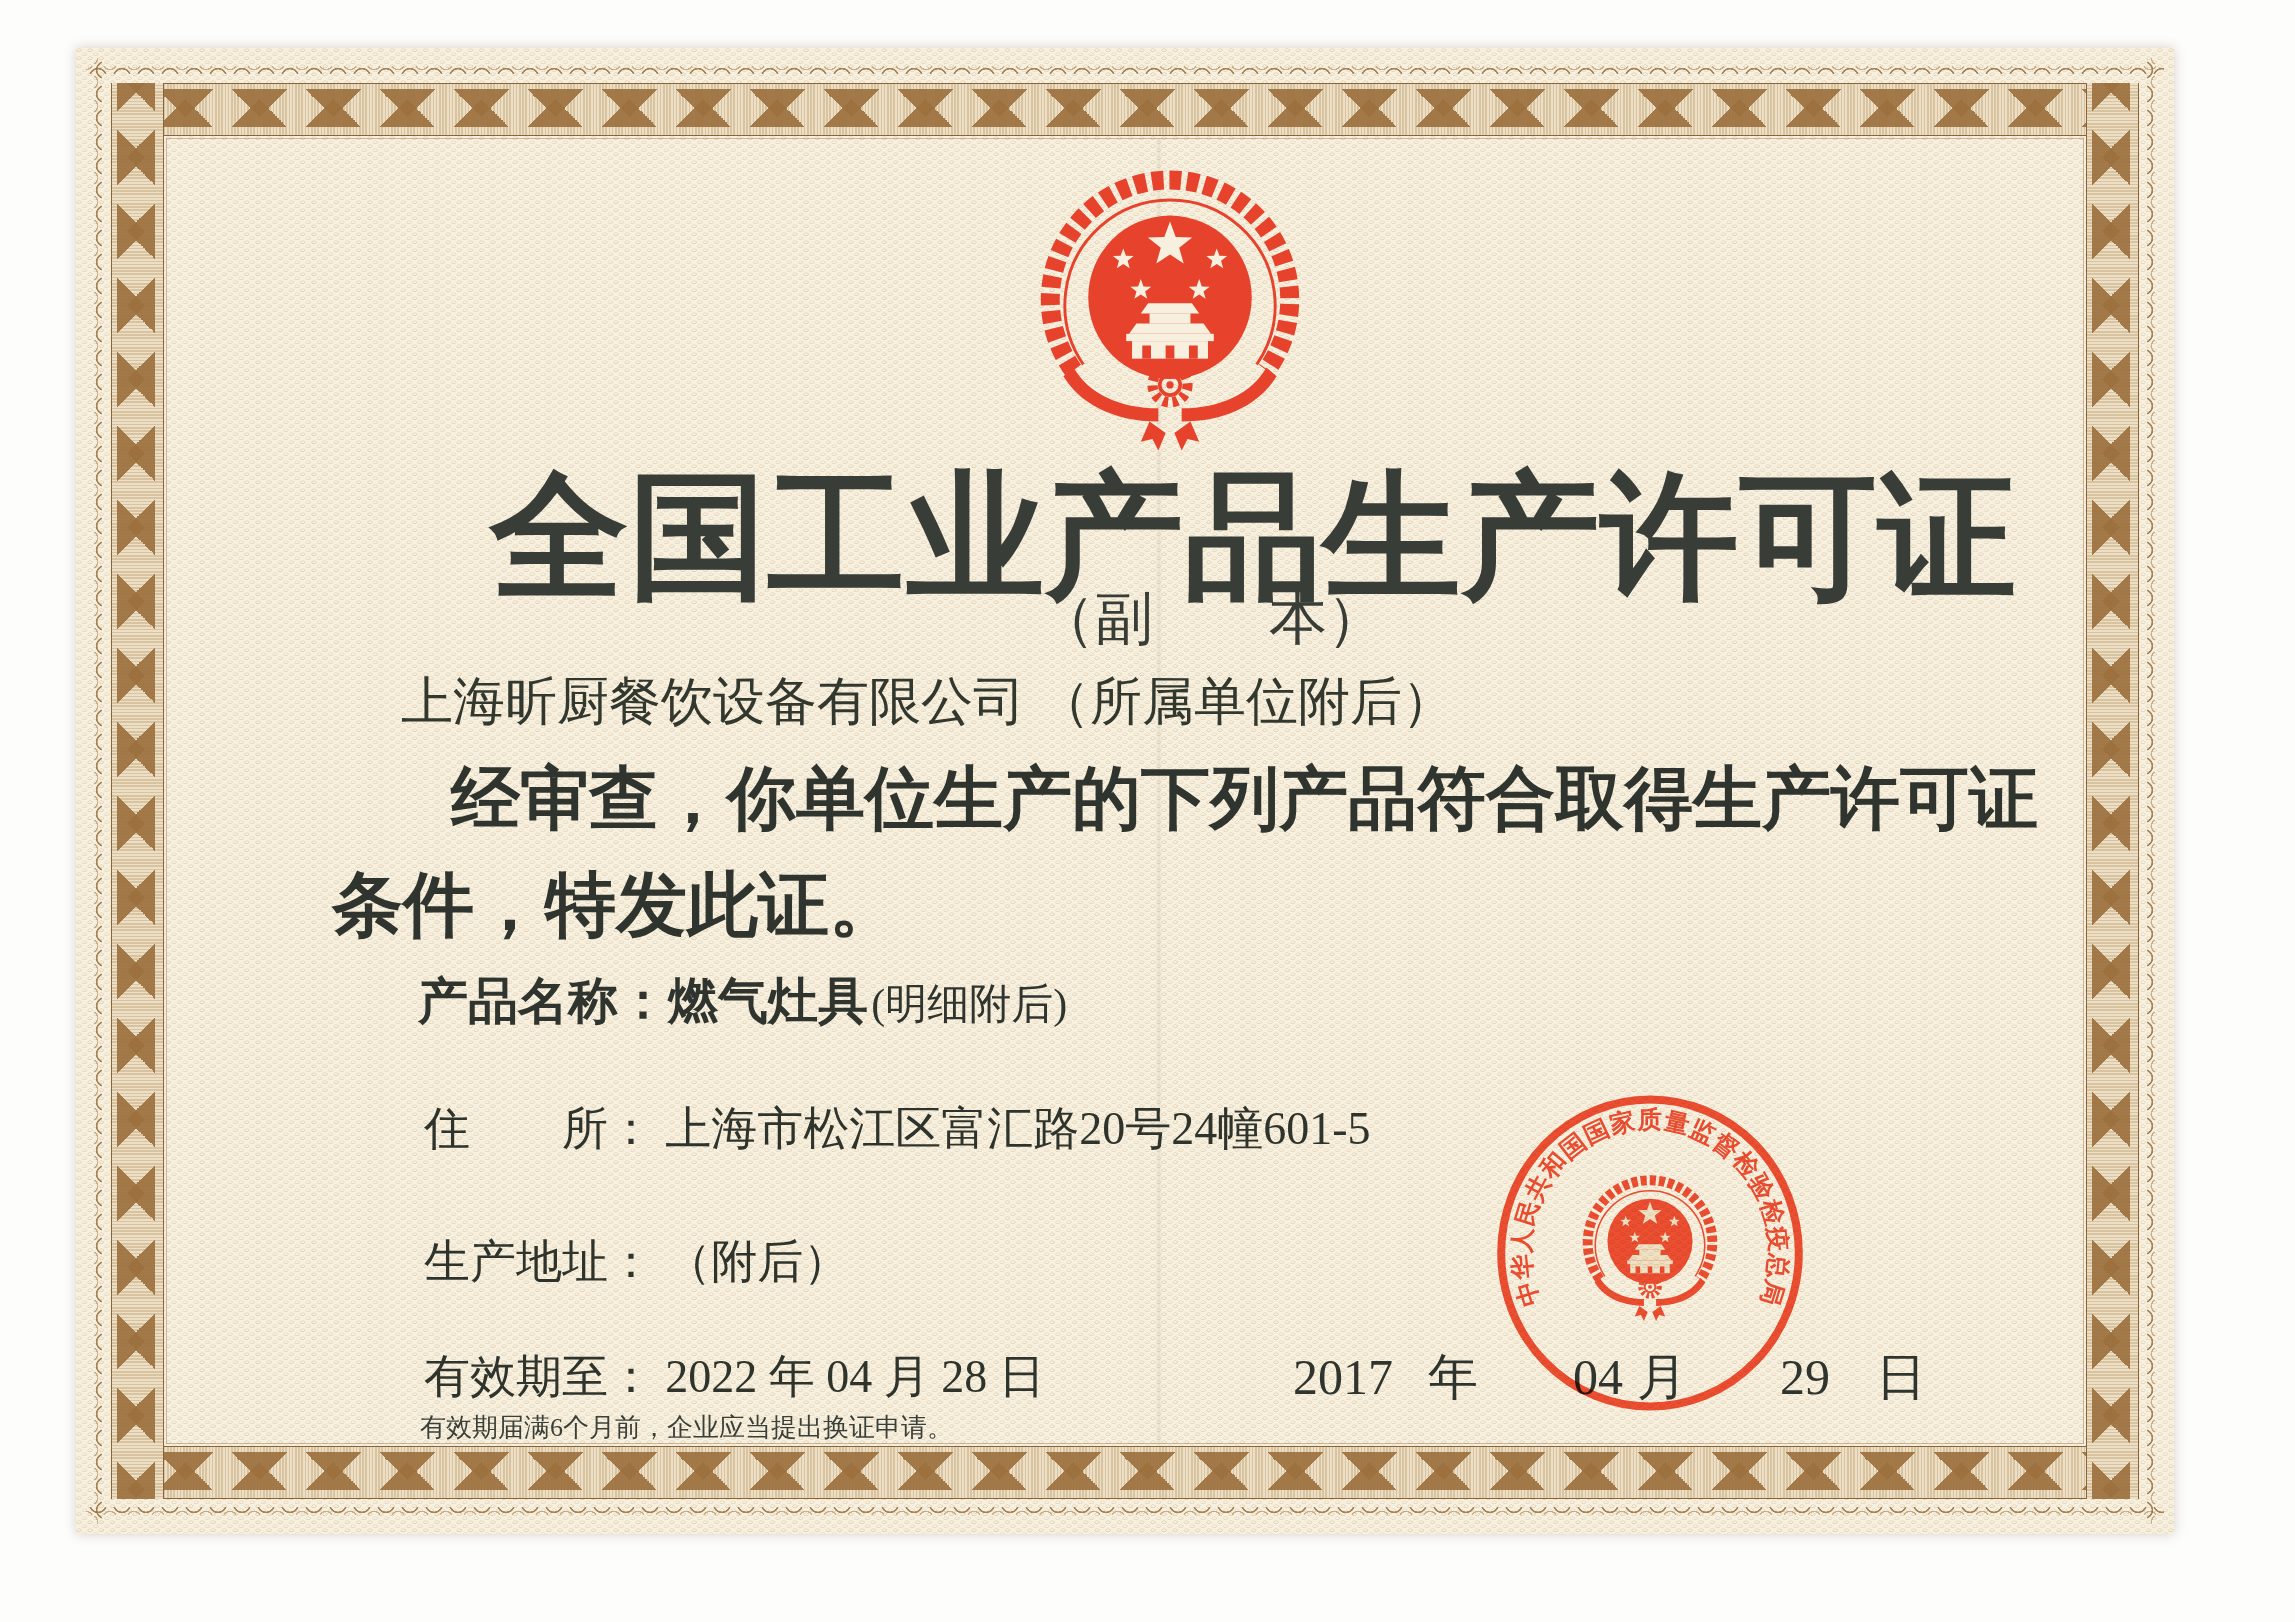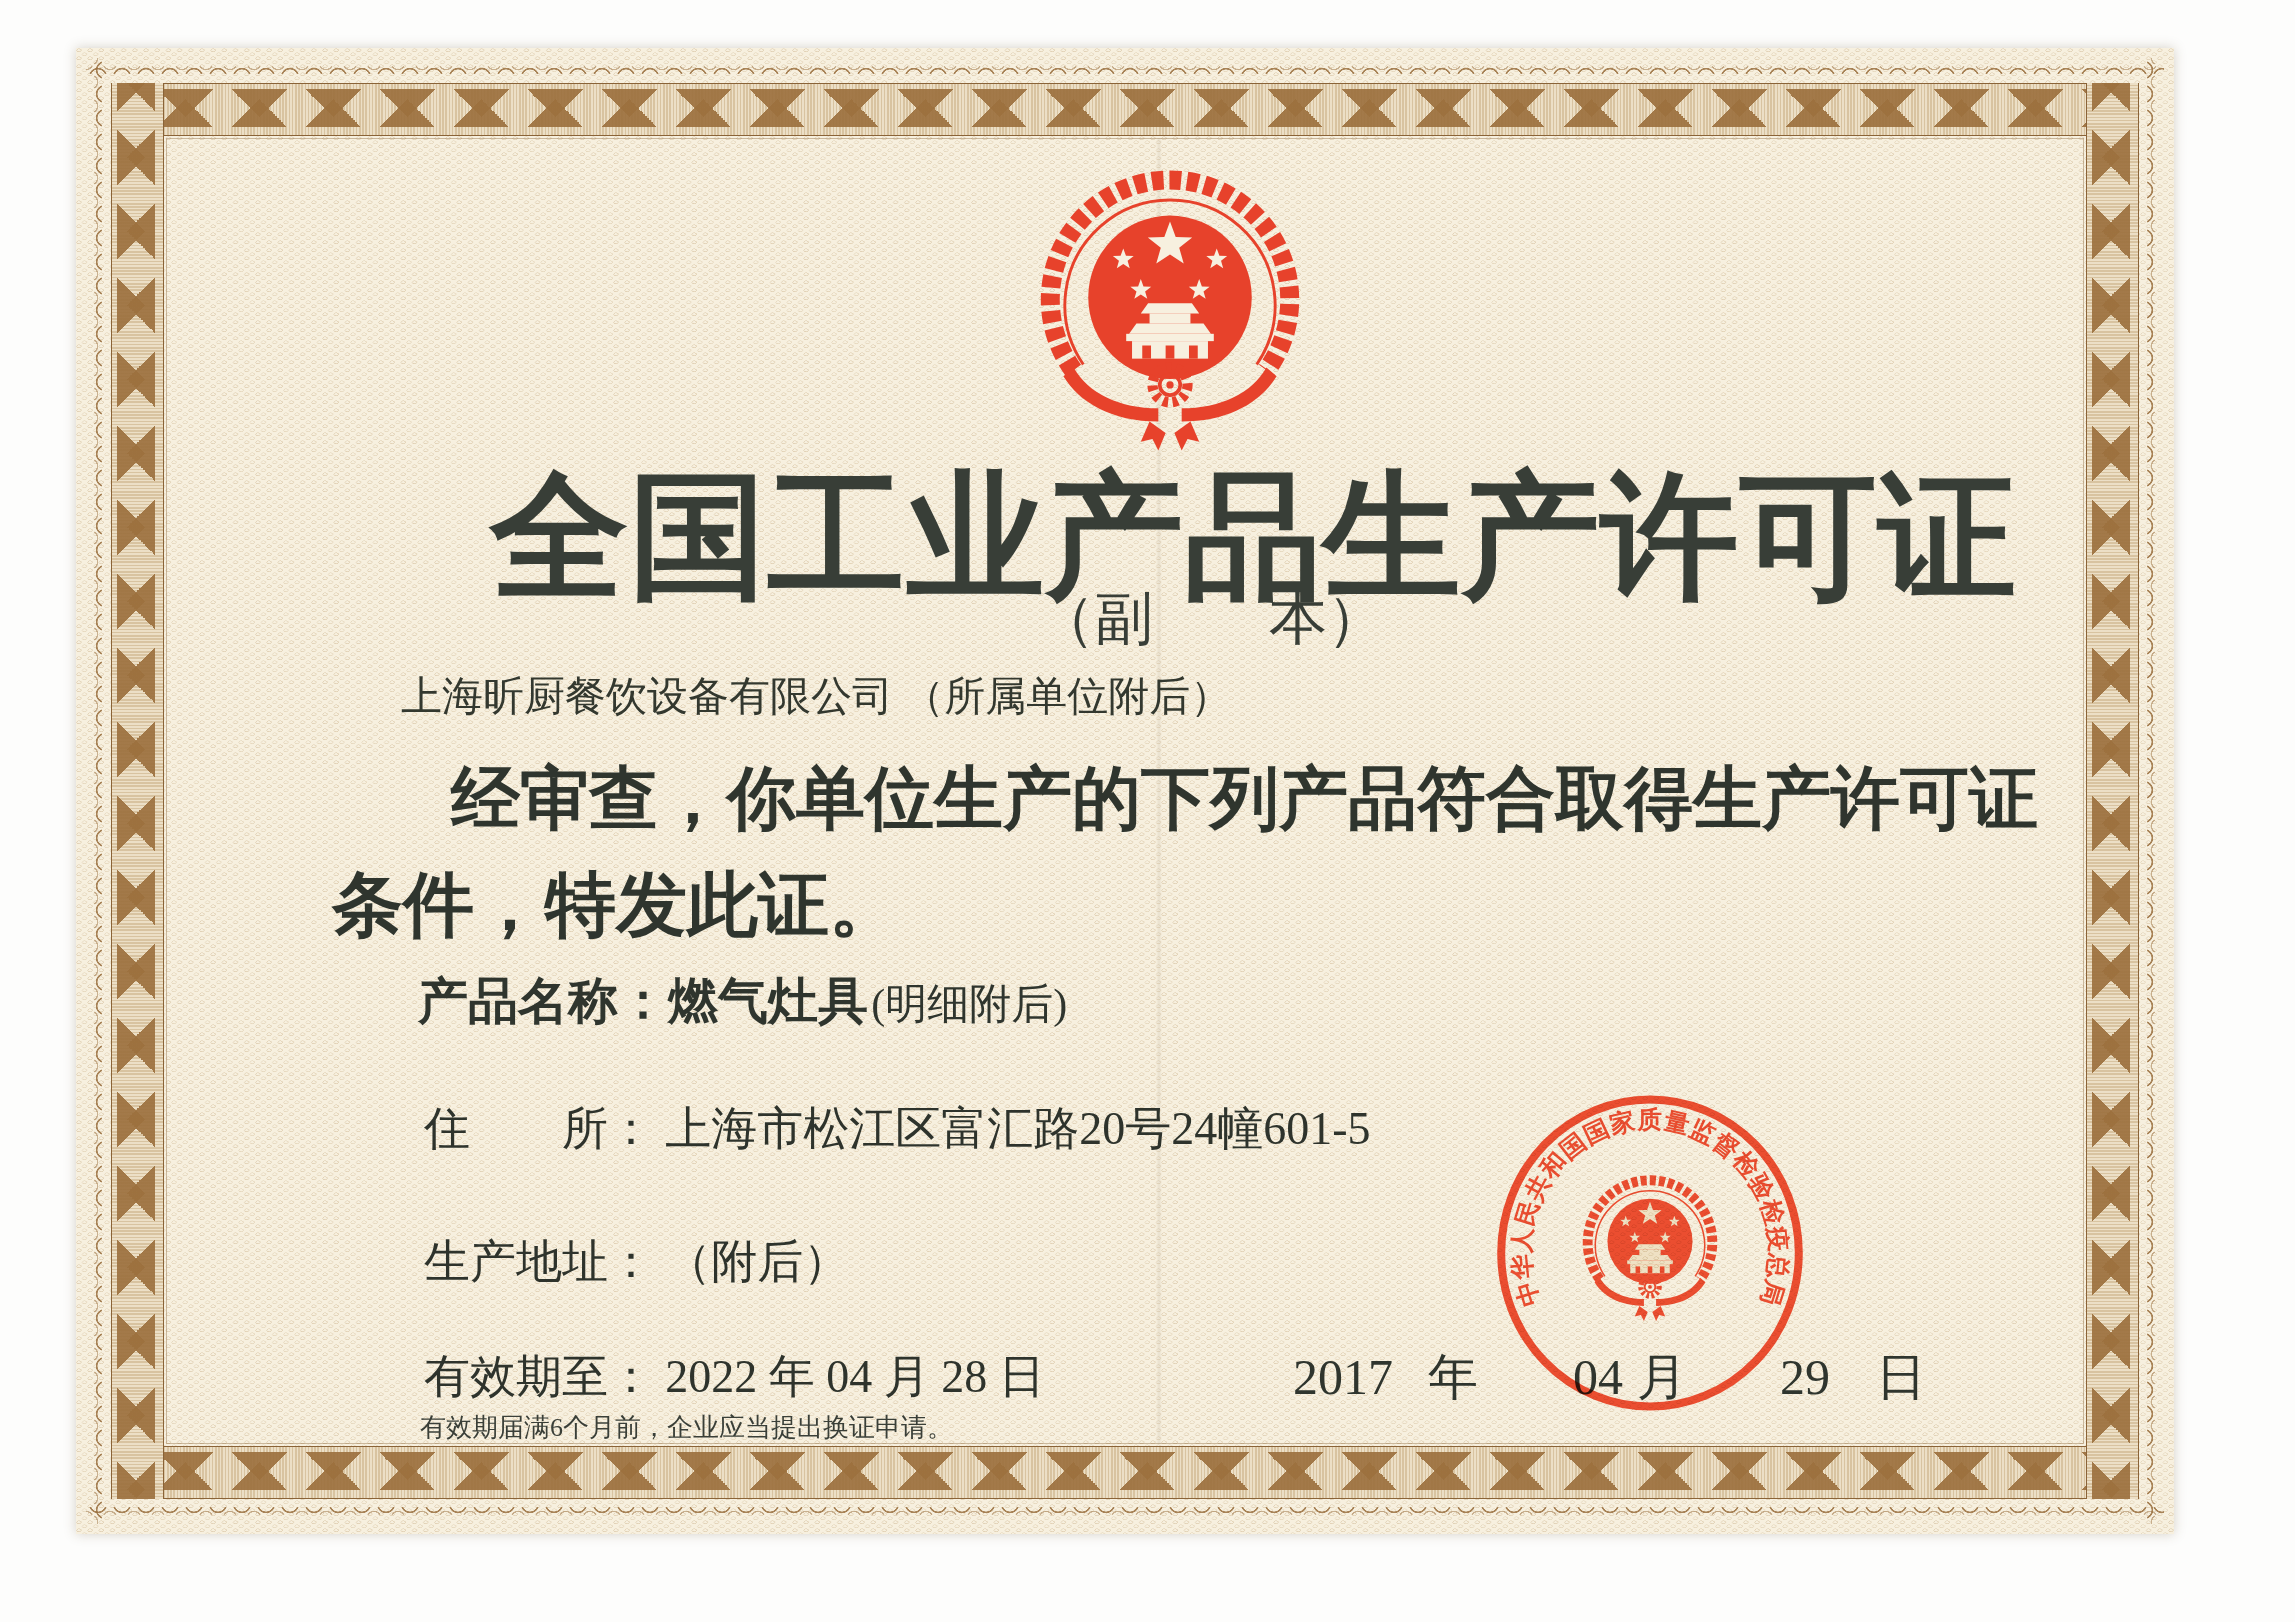--- a/index.html
+++ b/index.html
@@ -57,21 +57,21 @@
     background-repeat:repeat-y,repeat-y,repeat;}
   .gband-left{left:35px;}
   .gband-right{right:35px;}
   .innerline{position:absolute;inset:90px;border:0.8px solid rgba(138,99,55,.4);}
   .crease{position:absolute;left:1080px;top:90px;bottom:90px;width:6.4px;
           background:linear-gradient(90deg,rgba(110,88,58,0),rgba(110,88,58,.10),rgba(110,88,58,0));}
   
   .t{position:absolute;white-space:nowrap;line-height:1.08;}
   .title{left:414px;top:415px;font-size:138px;font-weight:700;color:#383e37;letter-spacing:0.8px;}
   .subtitle{left:961px;top:540px;font-size:58px;color:#383e37;}
-  .company{left:325px;top:626px;font-size:41px;color:#33382f;}
+  .company{left:325px;top:626px;font-size:52px;color:#33382f;}
   .body1{left:335px;top:714px;font-size:69px;font-weight:700;color:#2f352e;margin-left:40px;}
   .body2{left:256px;top:819px;font-size:71px;font-weight:700;color:#2f352e;}
   .product{left:342px;top:926px;font-size:50px;font-weight:700;color:#2f352e;}
   .product .note{font-size:42px;font-weight:400;margin-left:3.2px;}
   .row{left:348px;font-size:46px;color:#2e332c;}
   .row .lbl{font-weight:400;}
   .row .val{margin-left:11.2px;font-weight:400;}
   .row0{top:1056px;}
   .row1{top:1145px;margin-top:44px;}
   .row2{top:1222px;}

